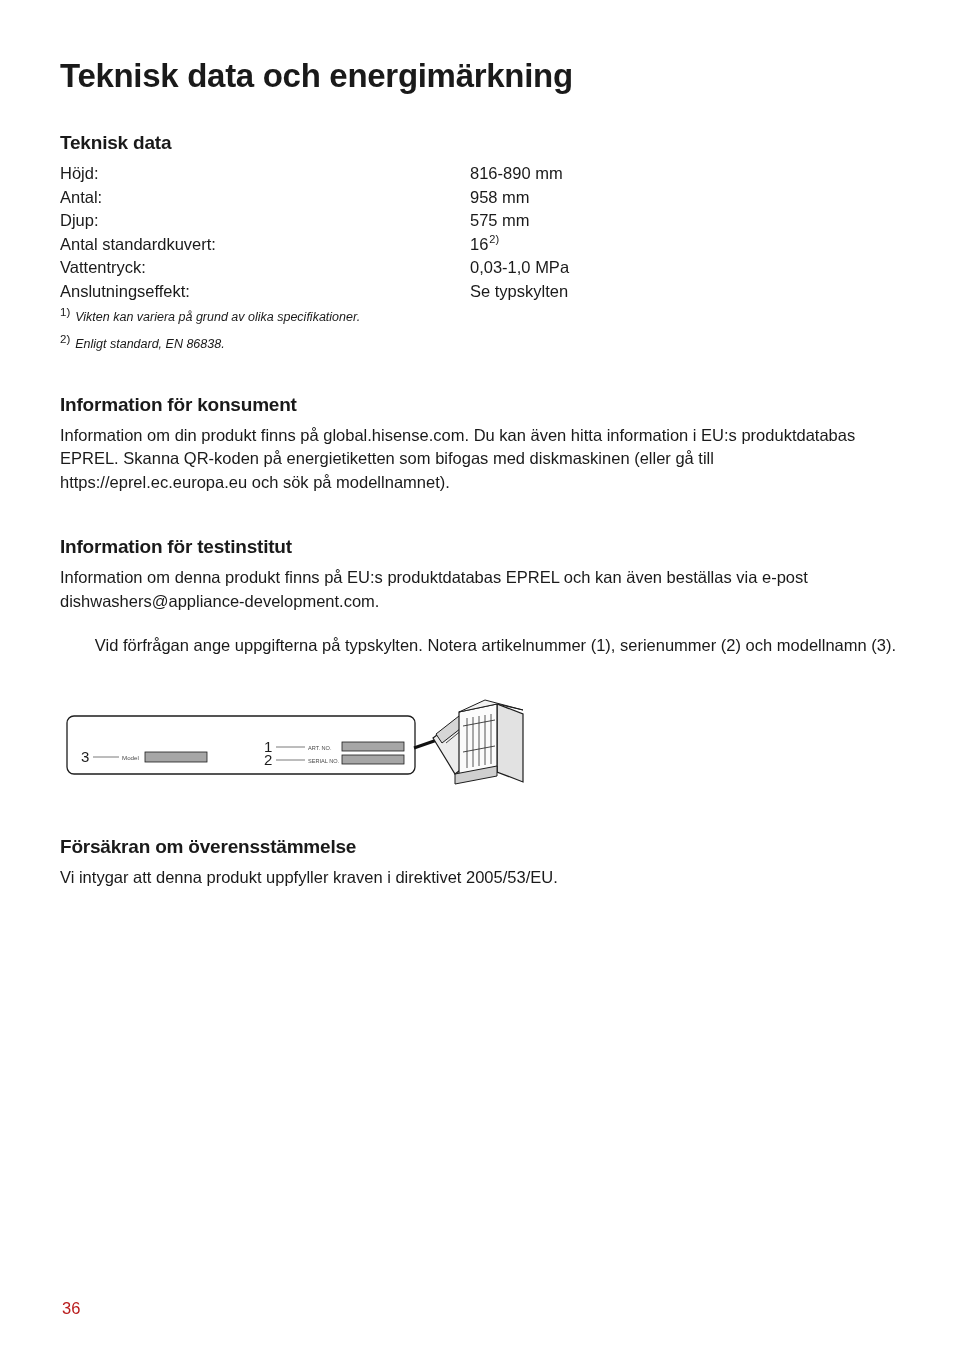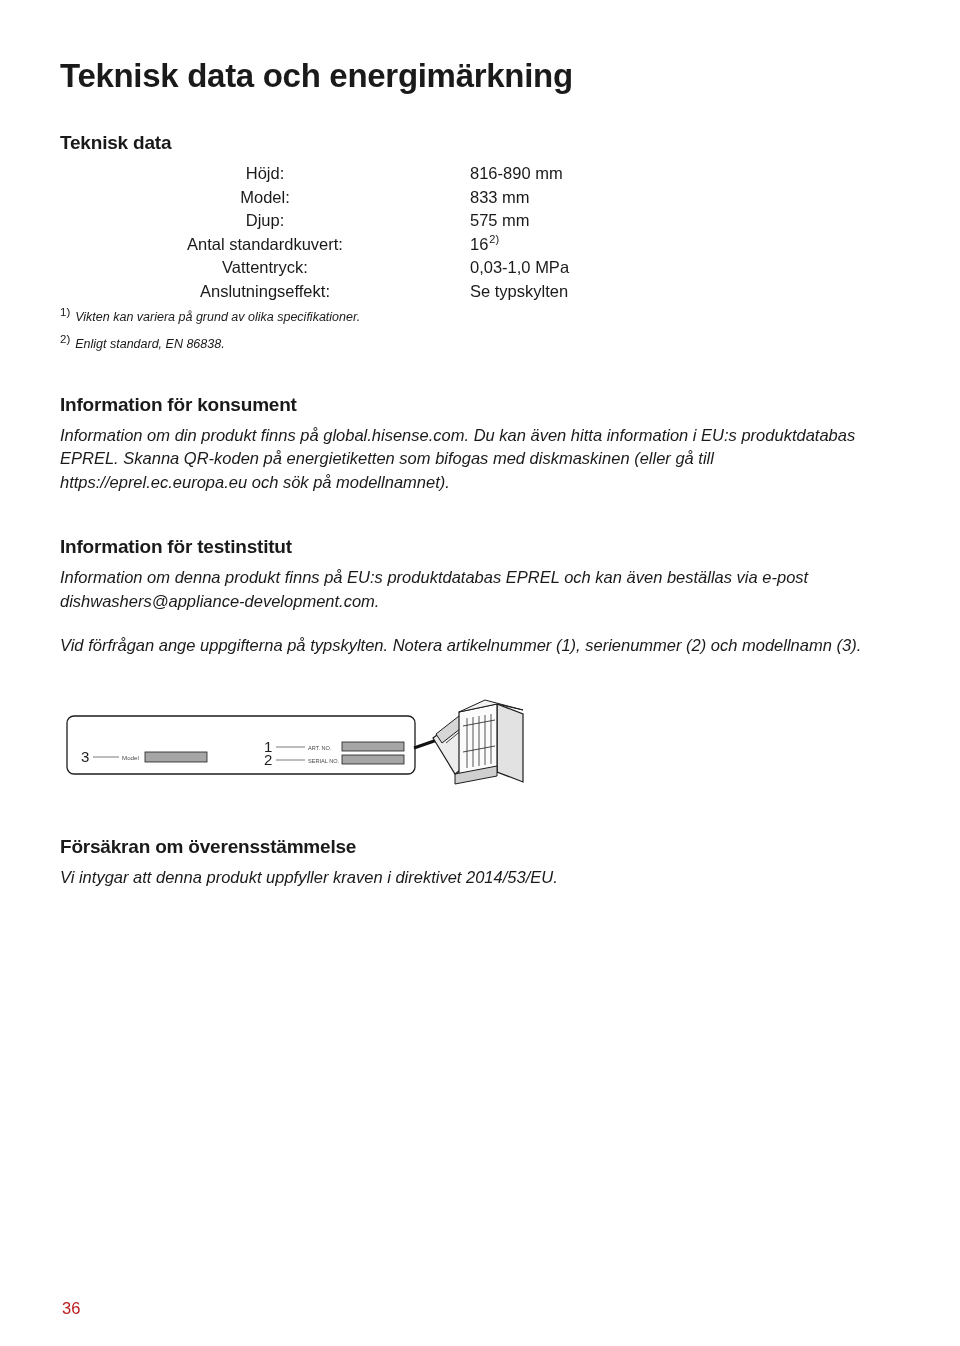--- a/index.html
+++ b/index.html
@@ -56,21 +56,20 @@
   }
   .spec-table td {
     font-size: 16.5px;
     line-height: 23.5px;
     padding: 0;
     vertical-align: top;
     white-space: nowrap;
   }
   .spec-table td.spec-label {
     width: 410px;
-    text-align: center;
   }
   .spec-table td.spec-value {
     width: 428px;
   }
   sup.fn {
     font-size: 11px;
     vertical-align: super;
     line-height: 0;
     margin-left: 1px;
   }
@@ -95,24 +94,24 @@
     line-height: 0;
     margin-right: 5px;
   }
 
   
   p.body-text {
     font-size: 16.5px;
     line-height: 23.5px;
     margin: 0 0 0 0;
     max-width: 836px;
-    font-style: italic;
   }
   p.body-text + p.body-text {
     margin-top: 21px;
+    text-align: right;
   }
 
   
   .illustration {
     margin-top: 28px;
     margin-left: 5px;
     width: 460px;
     height: 108px;
     position: relative;
   }
@@ -140,22 +139,22 @@
 
     <h2 class="section-title">Teknisk data</h2>
 
     <table class="spec-table">
       <tbody>
         <tr>
           <td class="spec-label">Höjd:</td>
           <td class="spec-value"><span>816-890 mm</span></td>
         </tr>
         <tr>
-          <td class="spec-label">Model:</td>
-          <td class="spec-value"><span>833 mm</span></td>
+          <td class="spec-label">Antal:</td>
+          <td class="spec-value"><span>958 mm</span></td>
         </tr>
         <tr>
           <td class="spec-label">Djup:</td>
           <td class="spec-value"><span>575 mm</span></td>
         </tr>
         <tr>
           <td class="spec-label">Antal standardkuvert:</td>
           <td class="spec-value"><span>16</span><sup class="fn">2)</sup></td>
         </tr>
         <tr>
@@ -229,18 +228,18 @@
 
           <line x1="398" y1="40" x2="430" y2="34" stroke="#333333" stroke-width="0.9"></line>
           <line x1="398" y1="66" x2="430" y2="60" stroke="#333333" stroke-width="0.9"></line>
 
           <polygon points="390,88 432,80 432,90 390,98" fill="#cfcfcf" stroke="#1d1d1d" stroke-width="1"></polygon>
         </g>
       </svg>
     </div>
 
     <h2 class="section-title spaced-top">Försäkran om överensstämmelse</h2>
-    <p class="body-text">Vi intygar att denna produkt uppfyller kraven i direktivet 2014/53/EU.</p>
+    <p class="body-text">Vi intygar att denna produkt uppfyller kraven i direktivet 2005/53/EU.</p>
 
   </div>
 
   <div class="page-number">36</div>
 </div>
 
 </body></html>

